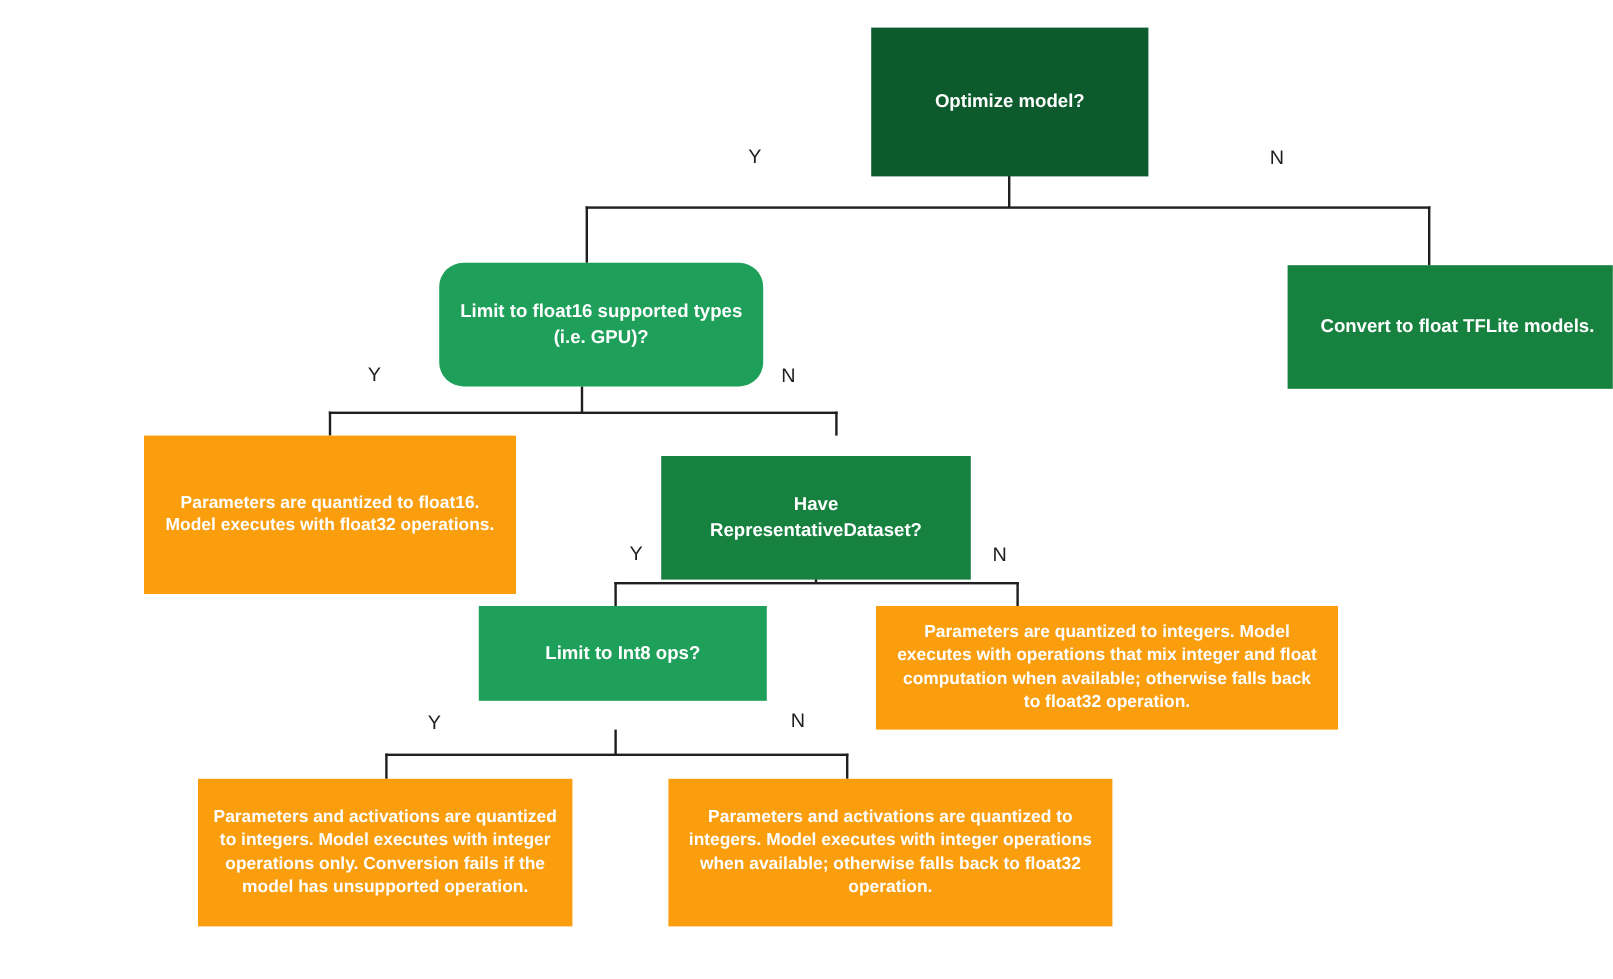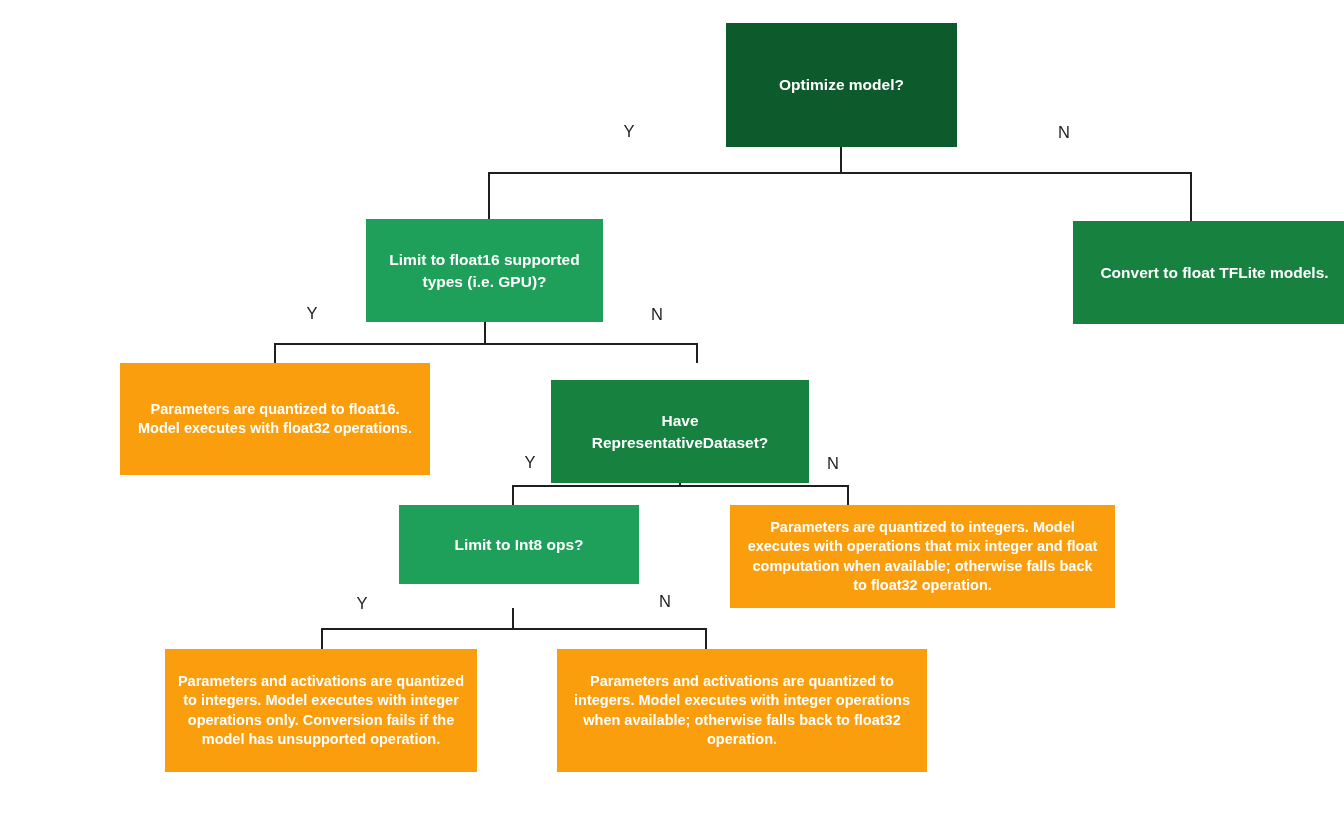--- a/index.html
+++ b/index.html
@@ -15,23 +15,23 @@
     text-align:center;color:#ffffff;font-weight:bold;box-sizing:border-box;
   }
   .decision{font-size:15.5px;line-height:1.42;}
   .result{font-size:14.5px;line-height:1.33;}
   .fill-dark{background:#0d5a2d;}
   .fill-mid{background:#178140;}
   .fill-light{background:#1ea05a;}
   .fill-orange{background:#fa9e0d;}
 
   #n-optimize       {left:726px;top:23px; width:231px;height:124px;padding:0 20px;}
-  #n-float16        {left:366px;top:219px;width:237px;height:103px;padding:0 12px;}
+  #n-float16        {left:366px;top:219px;width:270px;height:103px;padding:0 12px;border-radius:20px;}
   #n-convert        {left:1073px;top:221px;width:283px;height:103px;padding:0 24px;}
-  #n-float16-result {left:120px;top:363px;width:310px;height:112px;padding:0 14px;}
+  #n-float16-result {left:120px;top:363px;width:310px;height:132px;padding:0 14px;}
   #n-repdataset     {left:551px;top:380px;width:258px;height:103px;padding:0 30px;}
   #n-int8           {left:399px;top:505px;width:240px;height:79px;padding:0 20px;}
   #n-mixed-result   {left:730px;top:505px;width:385px;height:103px;padding:0 14px;}
   #n-intonly-result {left:165px;top:649px;width:312px;height:123px;padding:0 8px;}
   #n-intfb-result   {left:557px;top:649px;width:370px;height:123px;padding:0 14px;}
 
   
   .ln{position:absolute;background:#1f1f1f;}
   #e1v {left:840px; top:126px;width:2px;  height:47px;}
   #e1h {left:488px; top:172px;width:704px;height:2px;}

